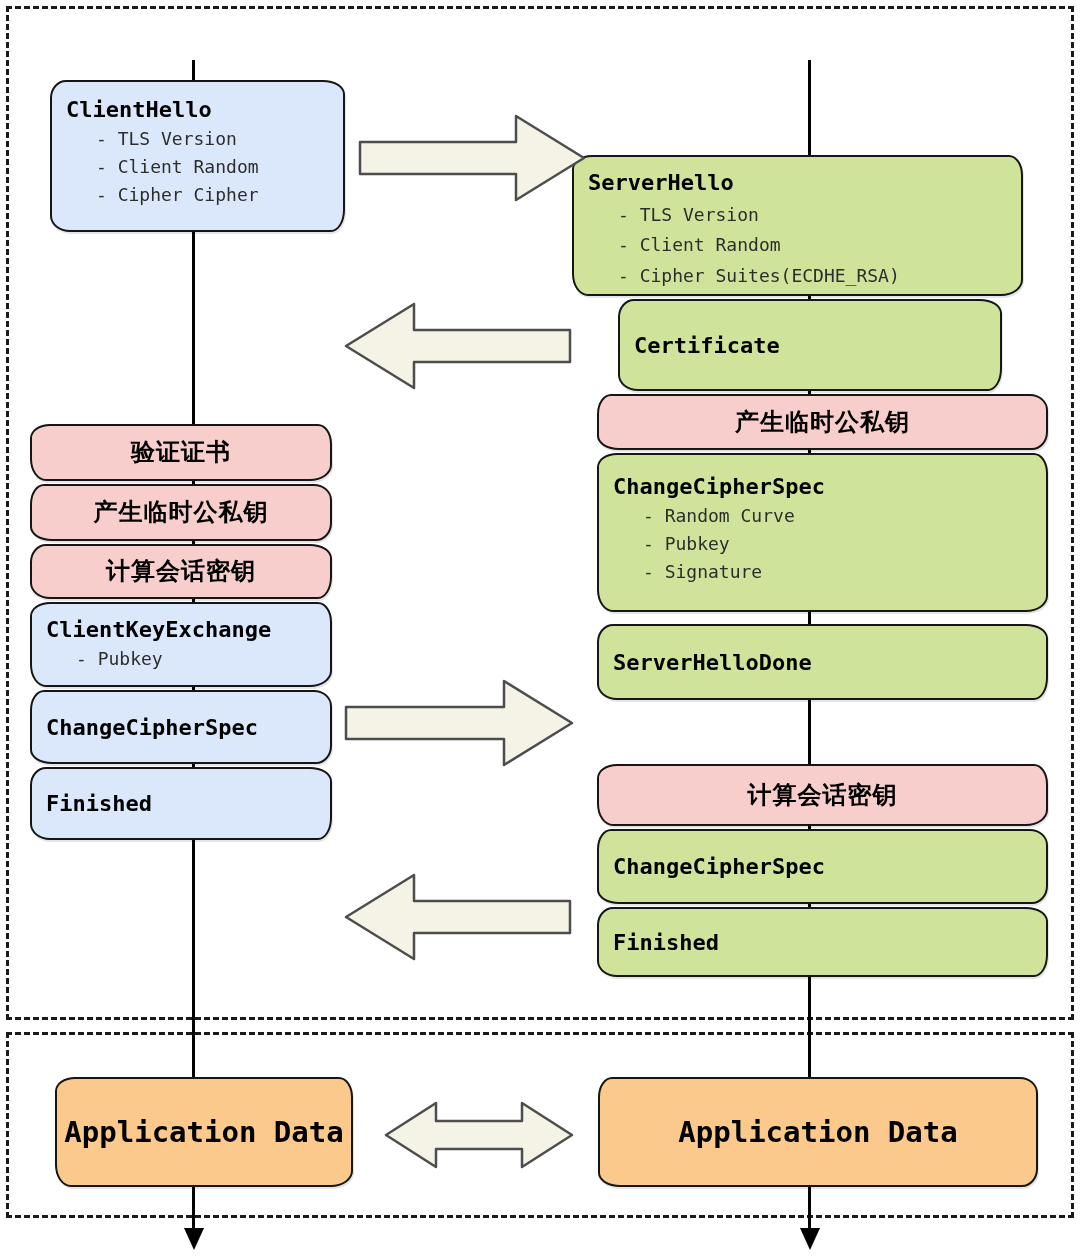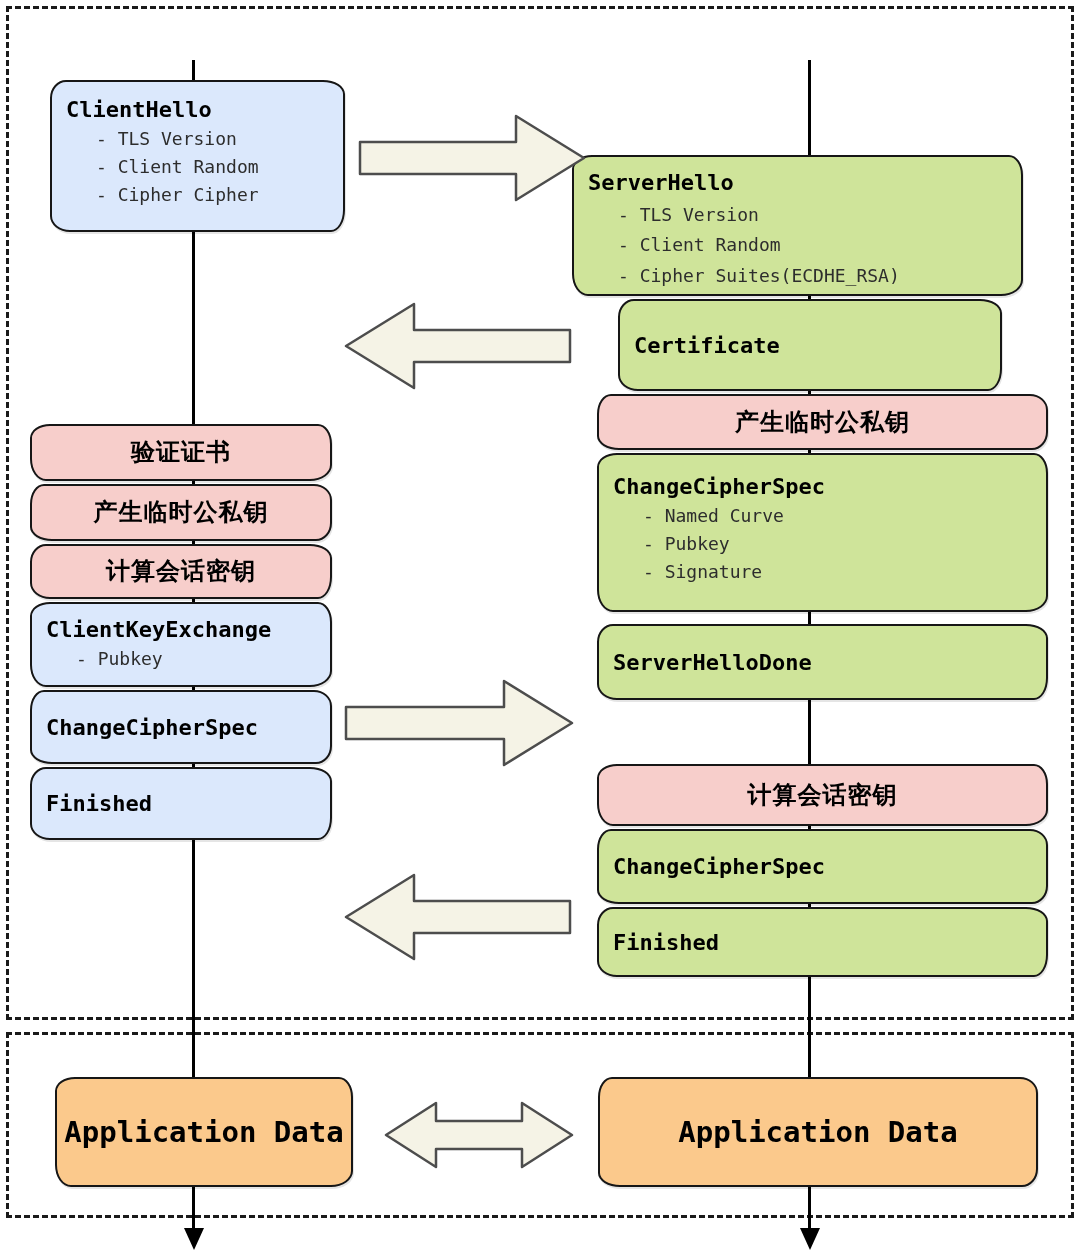--- a/index.html
+++ b/index.html
@@ -109,21 +109,21 @@
   <div class="box green r1" style="left:618px;top:299px;width:384px;height:92px">
     <div class="box-title">Certificate</div>
   </div>
 
   <div class="box pink cjk r3" style="left:597px;top:394px;width:451px;height:56px">
     <div class="box-title">产生临时公私钥</div>
   </div>
 
   <div class="box green r2" style="left:597px;top:453px;width:451px;height:159px;justify-content:flex-start;padding-top:16px">
     <div class="box-title">ChangeCipherSpec</div>
-    <div class="box-item">- Named Curve</div>
+    <div class="box-item">- Random Curve</div>
     <div class="box-item">- Pubkey</div>
     <div class="box-item">- Signature</div>
   </div>
 
   <div class="box green r1" style="left:597px;top:624px;width:451px;height:76px">
     <div class="box-title">ServerHelloDone</div>
   </div>
 
   <div class="box pink cjk r2" style="left:597px;top:764px;width:451px;height:62px">
     <div class="box-title">计算会话密钥</div>

